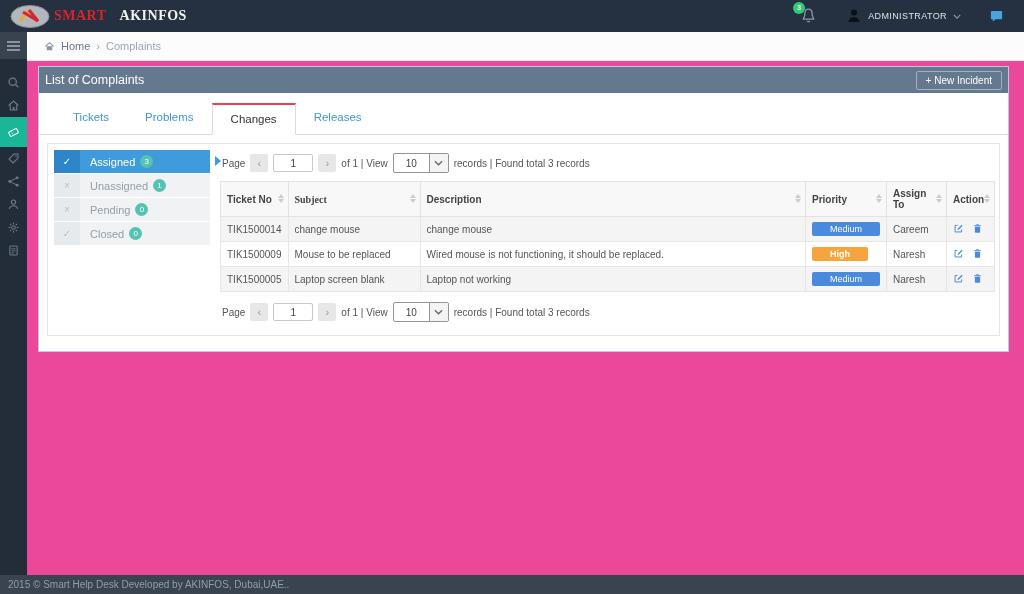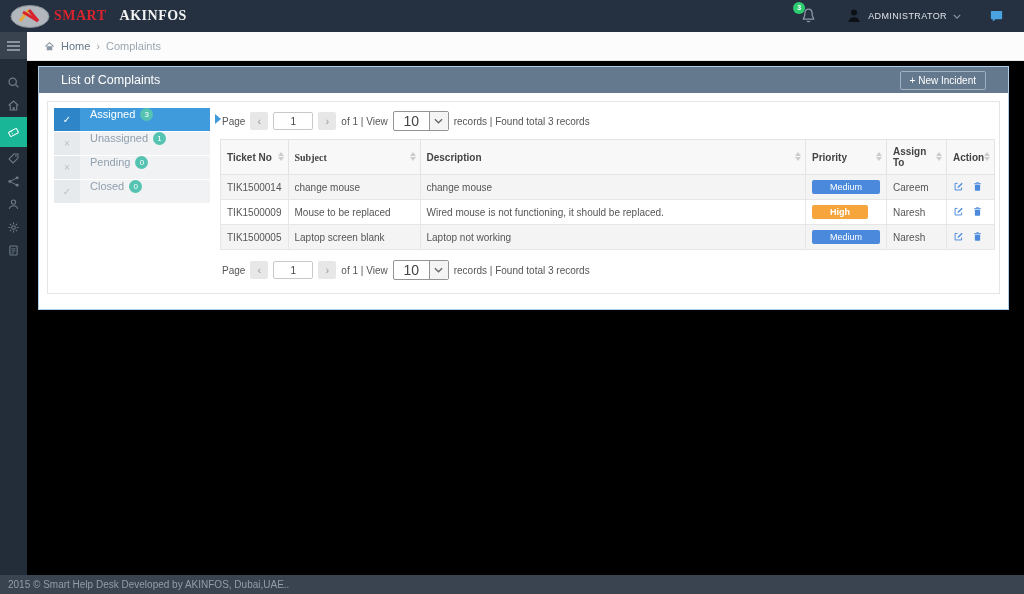--- a/index.html
+++ b/index.html
@@ -26,66 +26,66 @@
   .sidebar { position:absolute; left:0; top:32px; width:27px; height:543px; background:#232d3a; z-index:4;}
   .menu-toggle { width:27px; height:27px; background:#39434f; display:flex; flex-direction:column;
     align-items:center; justify-content:center; gap:2px; margin-bottom:12px; cursor:pointer;}
   .menu-toggle i { display:block; width:13px; height:2px; background:#8a939e; }
   .side-ico { width:27px; height:23px; display:flex; align-items:center; justify-content:center;
     color:#6f7b88; cursor:pointer; }
   .side-ico.active { background:#19b698; color:#fff; height:30px; }
   .side-ico svg { width:13px; height:13px; }
 
   
-  .main { position:absolute; left:27px; top:32px; width:997px; height:543px; background:#000000; }
+  .main { position:absolute; left:27px; top:32px; width:997px; height:543px; background:#ec4899; }
   .breadcrumb { height:29px; display:flex; align-items:center; padding-left:17px; gap:6px;
     font-size:11px; color:#67788a; border-bottom:1px solid #e9e9e9; background:#fcfcfc;}
   .bc-home-icn { color:#8b98a5; width:11px; height:11px; }
   .bc-sep, .bc-current { color:#9aa6b2; }
 
   
   .panel { margin:5px 15px 0 11px; border:1px solid #abcfeb; background:#fff; }
   .panel-header { height:26px; background:#64788e; color:#fff; display:flex;
-    align-items:center; justify-content:space-between; padding:0 22px; }
+    align-items:center; justify-content:space-between; padding:0 6px; }
   .panel-title { font-size:12.5px; }
   .btn-new { background:transparent; border:1px solid #9fb0c1; color:#fff; font-size:10px;
     padding:3px 9px; border-radius:2px; cursor:pointer; font-family:inherit;}
 
   .tabs { display:flex; padding:10px 10px 0 16px; border-bottom:1px solid #dcdcdc; }
   .tab { font-size:11.5px; color:#3e97d1; padding:8px 18px 9px; cursor:pointer; position:relative;}
   .tab.active { color:#333; background:#fff; border:1px solid #dcdcdc; border-top:2px solid #e8414d;
     border-bottom:1px solid #fff; margin-bottom:-1px; }
 
   .tab-content { margin:8px 8px 15px 8px; border:1px solid #e3e6e9; display:flex;
     padding:5px 4px 5px 2px; min-height:148px; }
 
   
   .status-menu { width:156px; margin:1px 0 0 4px; }
   .st-item { display:flex; align-items:stretch; height:23px; margin-bottom:1px; position:relative; cursor:pointer;}
   .st-ico { width:26px; display:flex; align-items:center; justify-content:center;
     background:#e7eaec; color:#b8c0c8; font-size:10px; }
-  .st-label { flex:1; display:flex; align-items:flex-start; padding-left:10px; gap:5px;
+  .st-label { flex:1; display:flex; align-items:center; padding-left:10px; gap:5px;
     background:#f1f2f4; font-size:11px; color:#90a0ae; }
   .st-item.active .st-ico { background:#2e86c9; color:#fff; }
   .st-item.active .st-label { background:#3f9bdc; color:#fff; }
   .st-count { min-width:13px; height:13px; border-radius:50%; background:#55c3b1; color:#fff;
     font-size:8px; line-height:13px; text-align:center; }
   .st-arrow { position:absolute; right:-11px; top:6px; width:0; height:0;
     border-top:5px solid transparent; border-bottom:5px solid transparent; border-left:6px solid #3f9bdc;}
 
   
   .table-area { flex:1; margin-left:10px; padding-top:2px; }
   .pager { display:flex; align-items:center; gap:5px; font-size:10px; color:#555; margin:2px 0 8px 2px;}
   .pg-btn { width:18px; height:18px; background:#e7e7e7; border:none; color:#9a9a9a;
     font-size:11px; line-height:16px; border-radius:2px; cursor:pointer; font-family:inherit;}
   .pg-input { width:40px; height:18px; border:1px solid #c9c9c9; text-align:center;
     font-size:10px; color:#444; border-radius:2px; font-family:inherit;}
   .pg-select { width:56px; height:20px; border:1px solid #949494; border-radius:2px;
     display:flex; align-items:stretch; cursor:pointer; background:#fff; }
-  .pg-select-value { flex:1; display:flex; align-items:center; justify-content:center; font-size:14px; color:#444;}
+  .pg-select-value { flex:1; display:flex; align-items:center; justify-content:center; font-size:10px; color:#444;}
   .pg-select-caret { width:19px; border-left:1px solid #949494; display:flex; align-items:center;
     justify-content:center; color:#666; background:#f4f4f4;}
 
   table.grid { width:100%; border-collapse:collapse; font-size:10px; color:#555; }
   .grid th { background:#f8f8f9; font-weight:bold; text-align:left; padding:6px 6px;
     border:1px solid #e3e3e3; color:#444; position:relative; cursor:pointer; }
   .grid td { padding:5px 6px; border:1px solid #e6e6e6; }
   .grid tr.stripe td { background:#f4f4f4; }
   .sort-ic { position:absolute; right:4px; top:50%; margin-top:-5px; display:flex;
     flex-direction:column; gap:1px; }
@@ -223,20 +223,26 @@
     <span class="bc-sep">›</span>
     <span class="bc-current">Complaints</span>
   </div>
 
   <div class="panel">
     <div class="panel-header">
       <span class="panel-title">List of Complaints</span>
       <button class="btn-new">+ New Incident</button>
     </div>
 
+    <div class="tabs">
+      <div class="tab">Tickets</div>
+      <div class="tab">Problems</div>
+      <div class="tab active">Changes</div>
+      <div class="tab">Releases</div>
+    </div>
 
     <div class="tab-content">
 
       <div class="status-menu">
         <div class="st-item active">
           <span class="st-ico">✓</span>
           <span class="st-label">
             <span>Assigned</span>
             <span class="st-count">3</span>
           </span>

